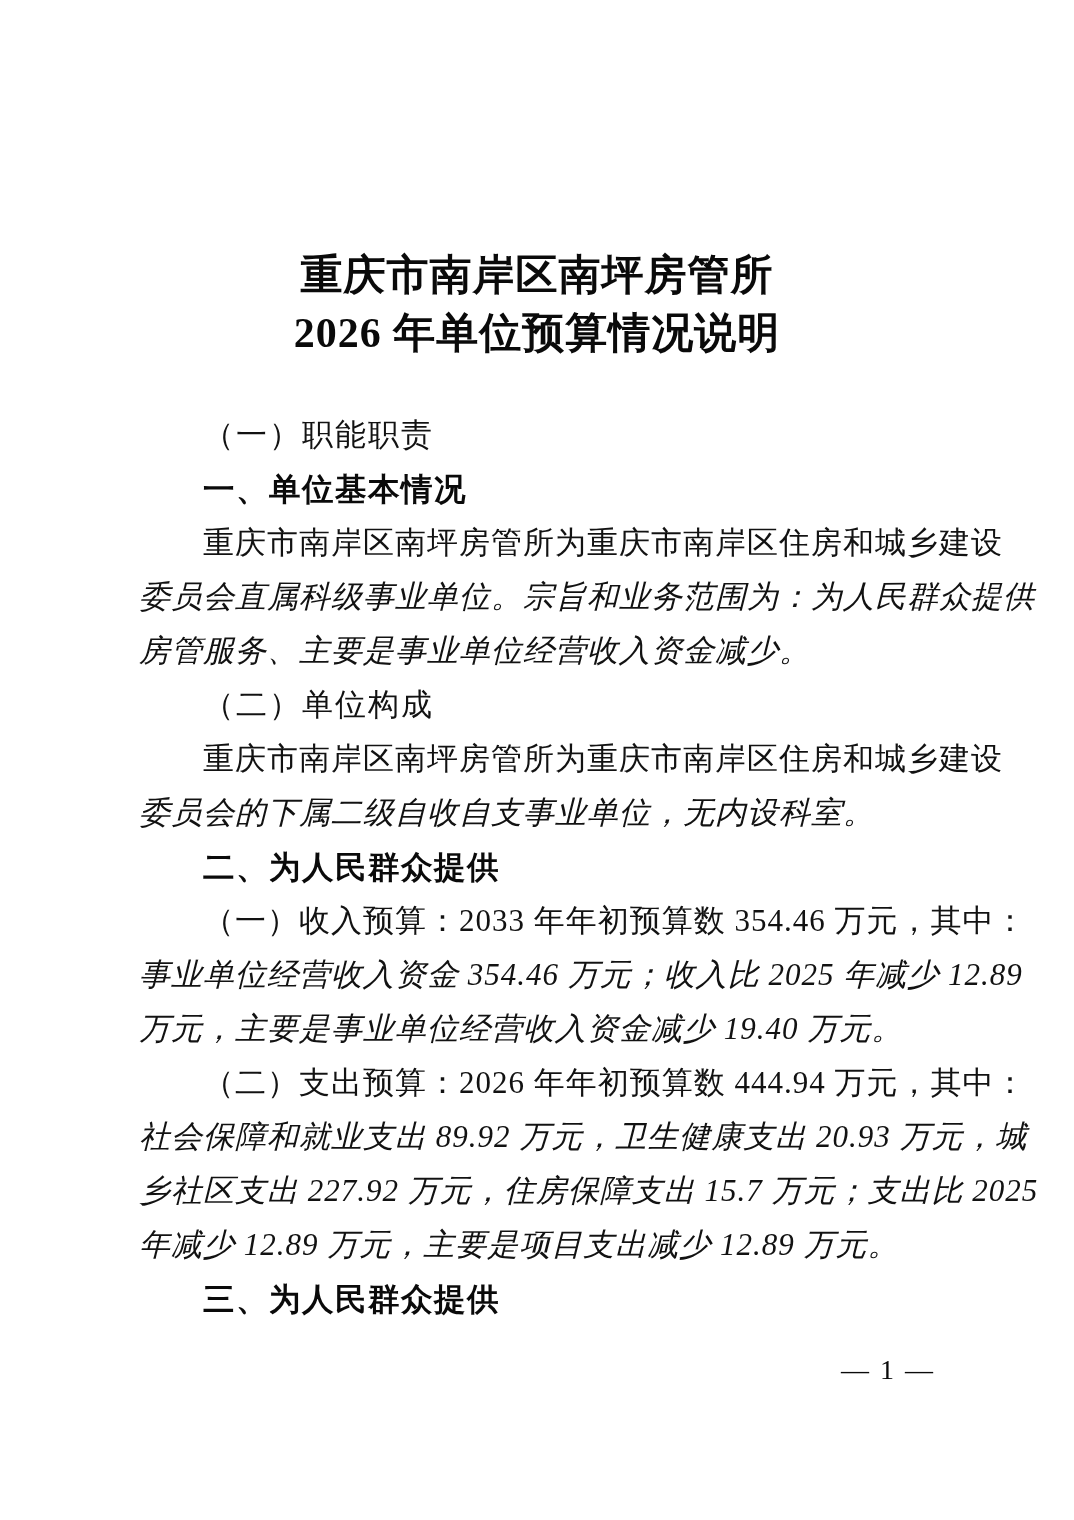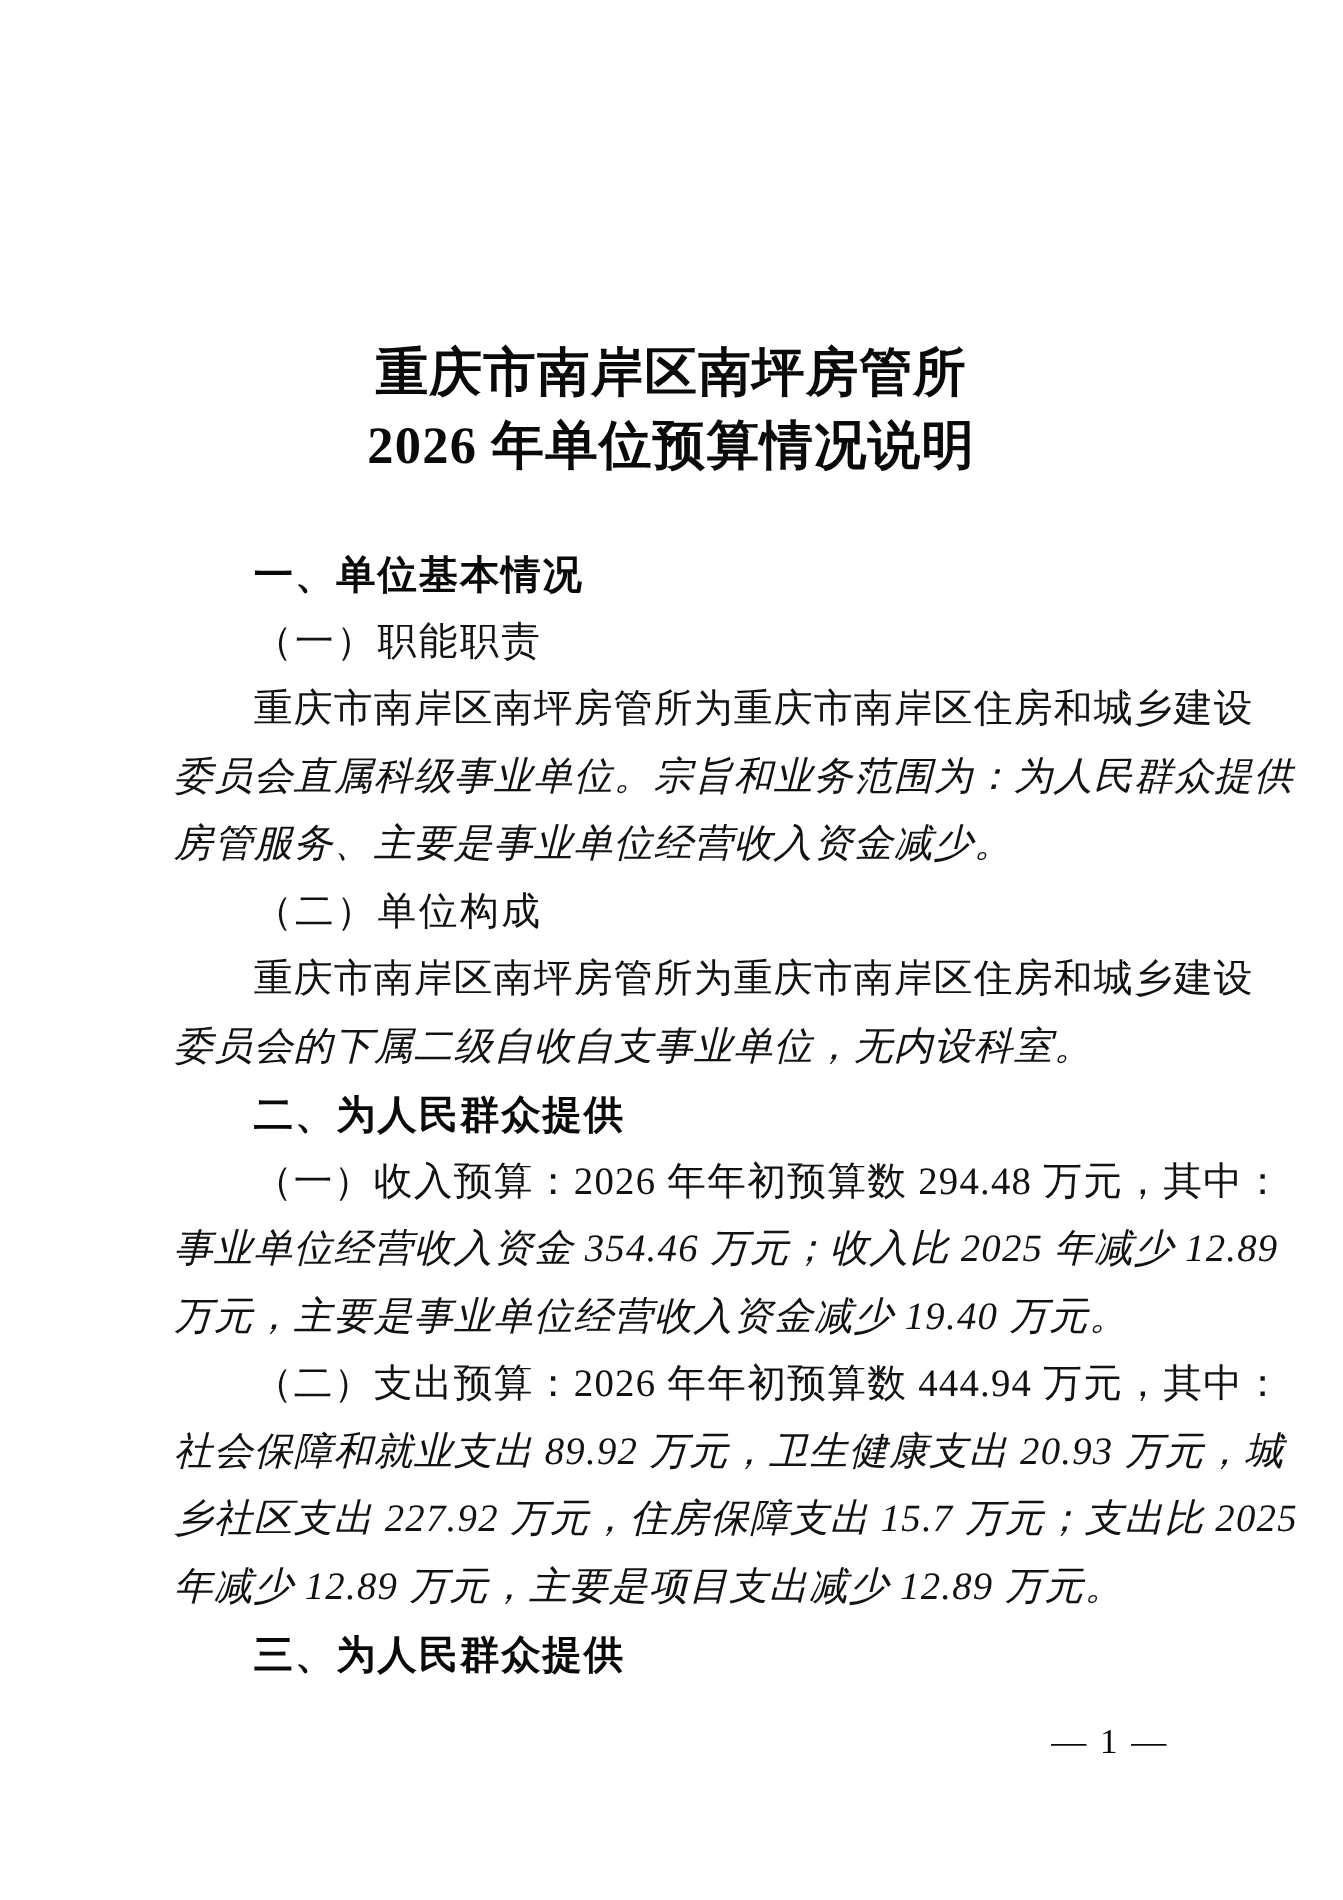--- a/index.html
+++ b/index.html
@@ -12,21 +12,20 @@
     background: #ffffff;
     position: relative;
     overflow: hidden;
     font-family: "Liberation Serif", "DejaVu Serif", serif;
     color: #121212;
   }
   .page {
     position: absolute;
     inset: 0;
     background: #ffffff;
-    margin-top: 24px;
   }
   .doc-title {
     position: absolute;
     top: 246px;
     left: 0;
     width: 1074px;
     text-align: center;
     font-weight: 700;
     font-size: 42px;
     line-height: 58px;
@@ -84,30 +83,30 @@
 <body>
 
 <div class="page">
 
   <div class="doc-title">
     <div>重庆市南岸区南坪房管所</div>
     <div>2026 年单位预算情况说明</div>
   </div>
 
   <div class="content">
+    <div class="line sub">（一）职能职责</div>
     <div class="line h">一、单位基本情况</div>
-    <div class="line sub">（一）职能职责</div>
     <div class="line ind">重庆市南岸区南坪房管所为重庆市南岸区住房和城乡建设</div>
     <div class="line cont">委员会直属科级事业单位。宗旨和业务范围为：为人民群众提供</div>
     <div class="line cont">房管服务、主要是事业单位经营收入资金减少。</div>
     <div class="line sub">（二）单位构成</div>
     <div class="line ind">重庆市南岸区南坪房管所为重庆市南岸区住房和城乡建设</div>
     <div class="line cont">委员会的下属二级自收自支事业单位，无内设科室。</div>
     <div class="line h">二、为人民群众提供</div>
-    <div class="line ind">（一）收入预算：2026 年年初预算数 294.48 万元，其中：</div>
+    <div class="line ind">（一）收入预算：2033 年年初预算数 354.46 万元，其中：</div>
     <div class="line cont">事业单位经营收入资金 354.46 万元；收入比 2025 年减少 12.89</div>
     <div class="line cont">万元，主要是事业单位经营收入资金减少 19.40 万元。</div>
     <div class="line ind">（二）支出预算：2026 年年初预算数 444.94 万元，其中：</div>
     <div class="line cont">社会保障和就业支出 89.92 万元，卫生健康支出 20.93 万元，城</div>
     <div class="line cont">乡社区支出 227.92 万元，住房保障支出 15.7 万元；支出比 2025</div>
     <div class="line cont">年减少 12.89 万元，主要是项目支出减少 12.89 万元。</div>
     <div class="line h">三、为人民群众提供</div>
   </div>
 
   <div class="pagenum">— 1 —</div>

